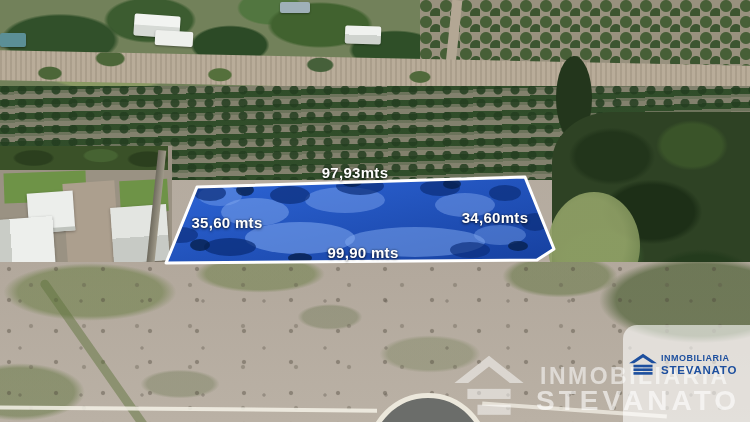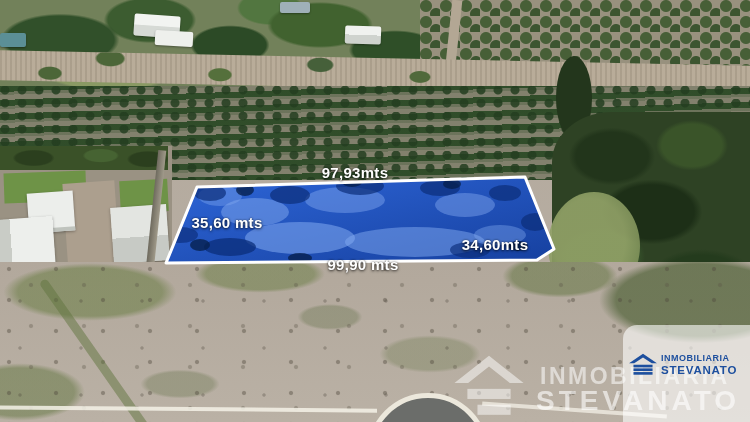--- a/index.html
+++ b/index.html
@@ -142,23 +142,23 @@
 
   
   .overlay-svg{left:0;top:0;width:750px;height:422px;z-index:20;}
   .plot-label{
     transform:translate(-50%,-50%);color:#fff;font-weight:bold;white-space:nowrap;
     text-shadow:0 1px 3px rgba(0,0,0,.7),0 0 2px rgba(0,0,0,.45);
     font-size:15px;letter-spacing:.3px;z-index:22;}
   .plot-label.area{font-size:22px;letter-spacing:.4px;}
   .lbl-top{left:355px;top:172px;}
   .lbl-area{left:352px;top:213px;}
-  .lbl-bottom{left:363px;top:264px;}
+  .lbl-bottom{left:363px;top:252px;}
   .lbl-left{left:227px;top:222px;}
-  .lbl-right{left:495px;top:217px;margin-top:27px;}
+  .lbl-right{left:495px;top:217px;}
 
   
   .wm-glyph{left:452px;top:350px;width:74px;height:72px;z-index:35;opacity:.5;}
   .wm-line1{left:540px;top:363px;font-size:23px;font-weight:bold;letter-spacing:2.5px;
     color:rgba(255,255,255,.55);z-index:35;white-space:nowrap;}
   .wm-line2{left:536px;top:385px;font-size:28px;font-weight:bold;letter-spacing:4px;
     color:rgba(255,255,255,.6);z-index:35;white-space:nowrap;}
 
   
   .badge{left:623px;top:325px;width:127px;height:97px;z-index:30;

